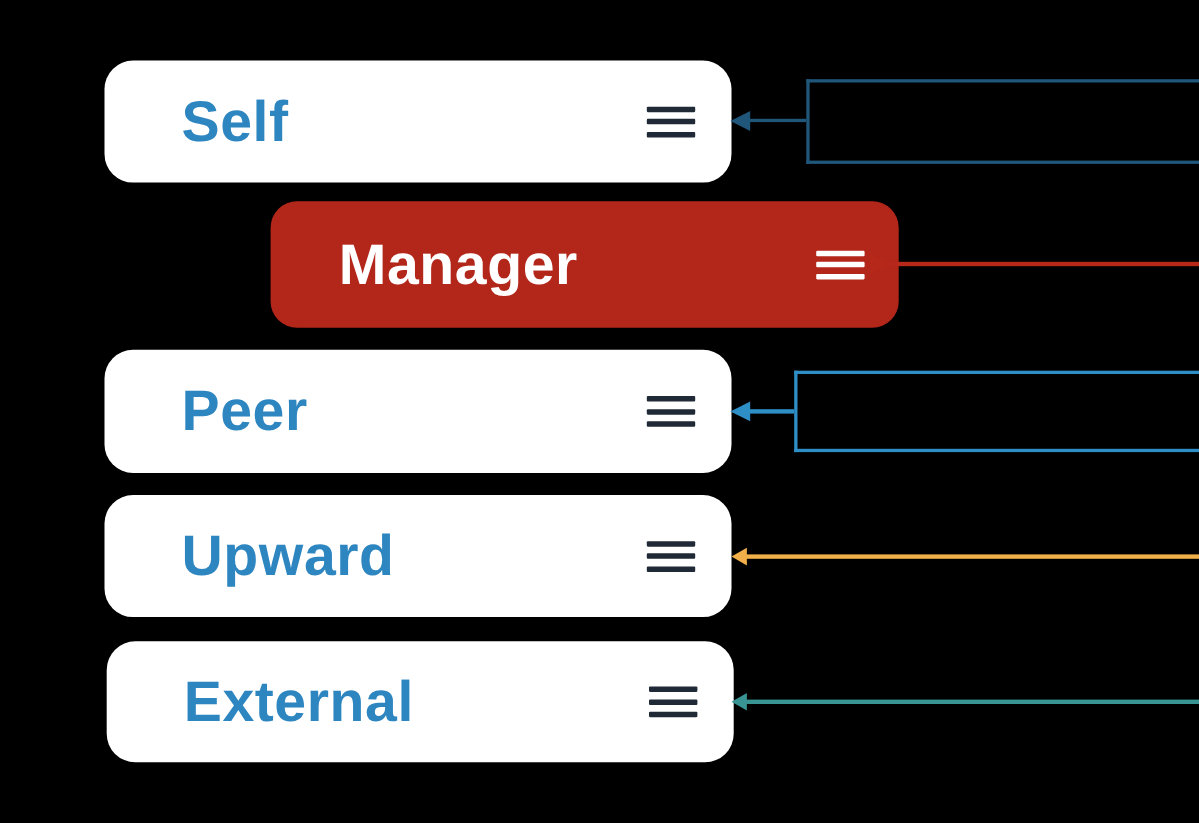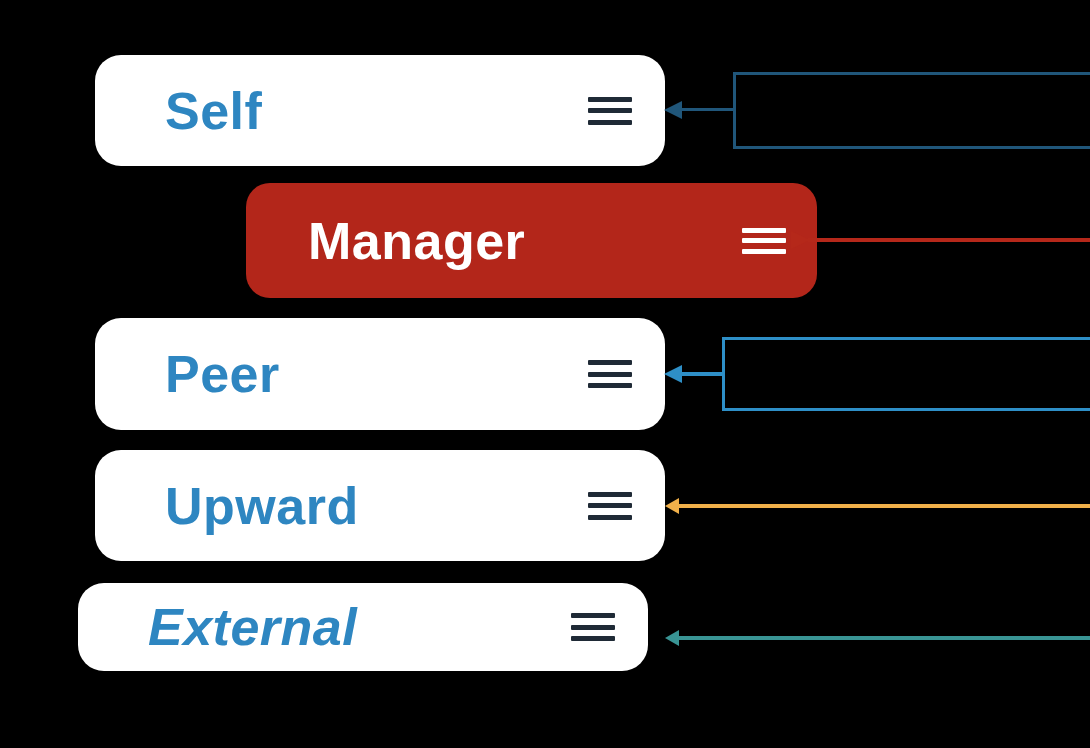--- a/index.html
+++ b/index.html
@@ -26,21 +26,21 @@
     font-size: 52px;
     font-weight: 700;
     letter-spacing: 0.5px;
     color: #2e86c1;
   }
   .card-self     { left: 95px;  top: 55px;  width: 570px; height: 111px; }
   .card-manager  { left: 222px; top: 183px; width: 571px; height: 115px; background: #b3261a; border-radius: 24px; margin-left: 24px; }
   .card-manager .label { color: #ffffff; }
   .card-peer     { left: 95px;  top: 318px; width: 570px; height: 112px; }
   .card-upward   { left: 95px;  top: 450px; width: 570px; height: 111px; align-items: center; }
-  .card-external { left: 78px;  top: 583px; width: 570px; height: 88px; font-style: italic; }
+  .card-external { left: 97px;  top: 583px; width: 570px; height: 110px; }
   .card .label { margin-left: 70px; }
   .card-manager .label { margin-left: 62px; }
 
   .hamburger {
     position: absolute;
     right: 33px;
     top: 50%;
     transform: translateY(-50%);
     width: 44px;
     height: 28px;

